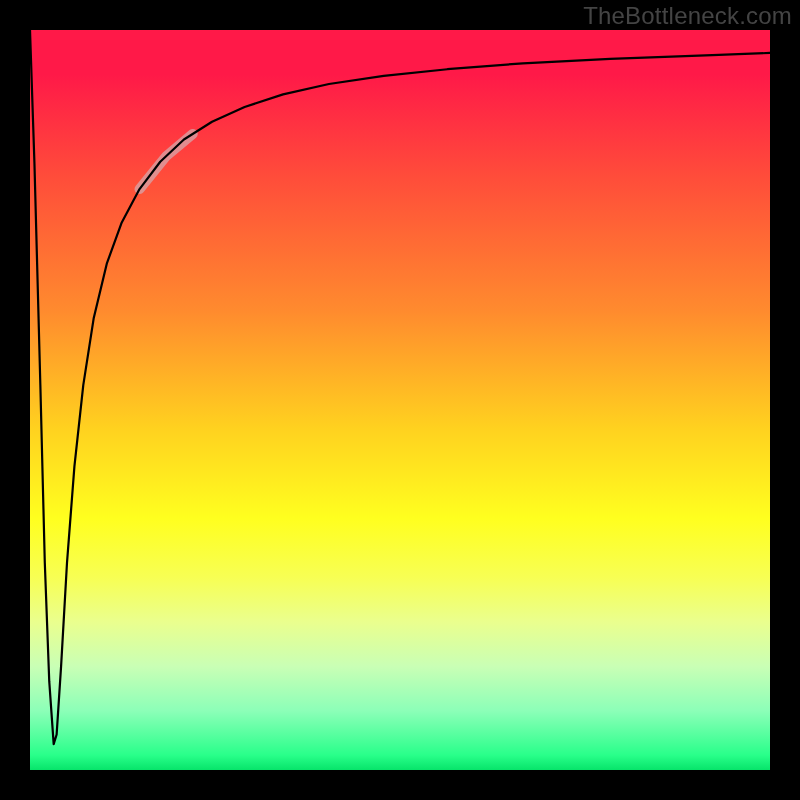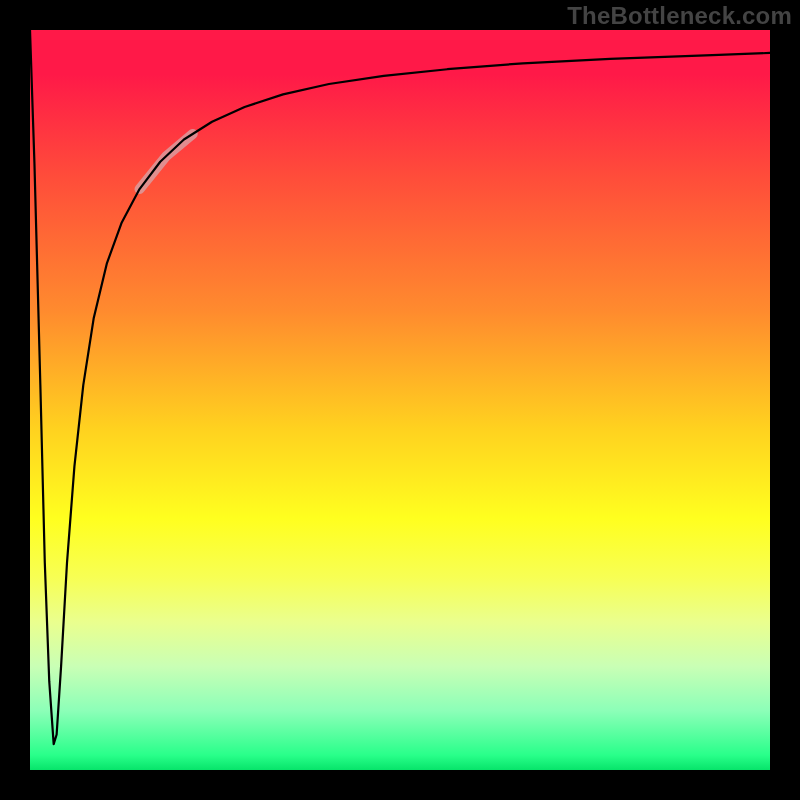--- a/index.html
+++ b/index.html
@@ -16,21 +16,21 @@
     width: 800px;
     height: 800px;
     background: #000;
   }
   .watermark {
     position: absolute;
     top: 2px;
     right: 8px;
     color: #444;
     font-size: 24px;
-    font-weight: 700;
+    font-weight: 400;
     letter-spacing: 0.2px;
     user-select: none;
   }
   .plot-area {
     position: absolute;
     left: 30px;
     top: 30px;
     width: 740px;
     height: 740px;
     

